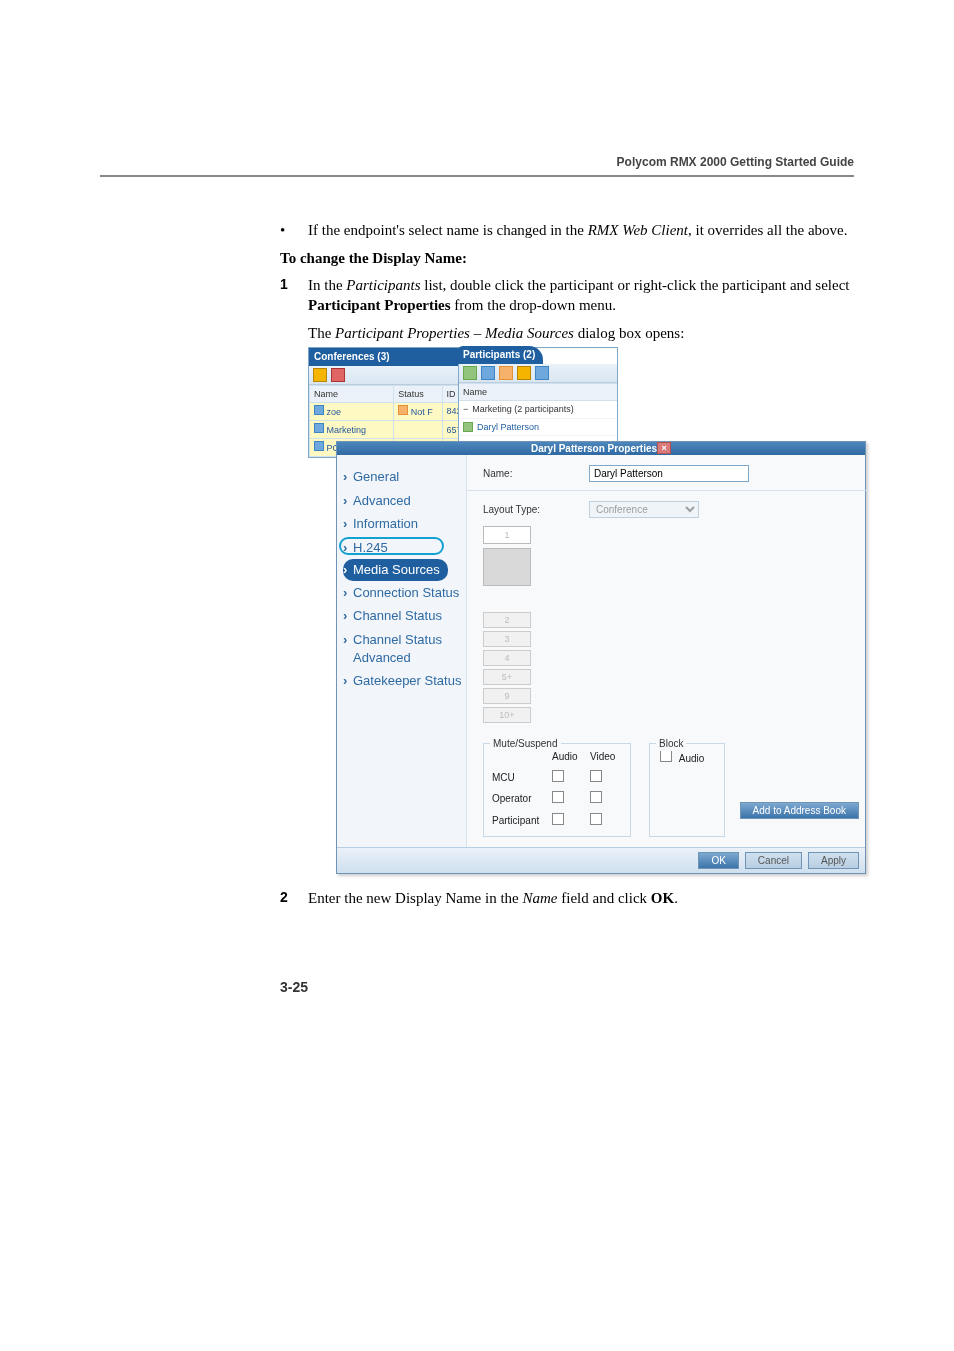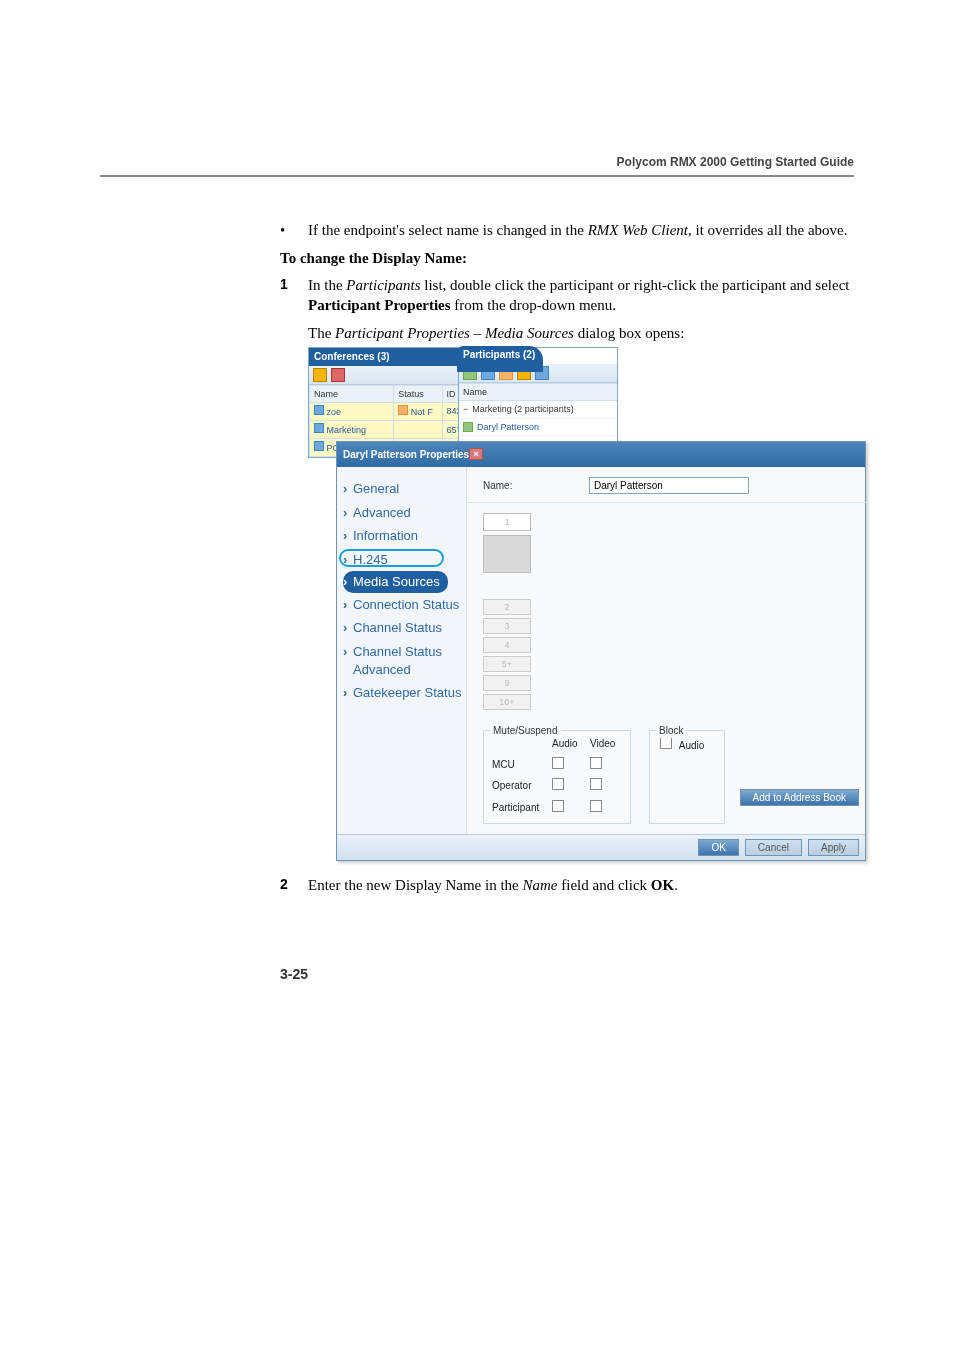--- a/index.html
+++ b/index.html
@@ -144,21 +144,21 @@
     background: #fff;
   }
   .parts-tab {
     position: absolute;
     top: -2px;
     left: -2px;
     background: #1f5f9f;
     color: #fff;
     font-weight: bold;
     font-size: 10px;
-    padding: 2px 8px 10px 6px;
+    padding: 2px 8px 2px 6px;
     border-top-left-radius: 6px;
     border-top-right-radius: 14px;
   }
   .parts-inner {
     padding-top: 16px;
   }
   .parts-list {
     border-top: 1px solid #cfe0ef;
   }
   .parts-list .row {
@@ -206,23 +206,23 @@
     width: 530px;
     border: 1px solid #6f94b6;
     background: #f7f9fb;
     box-shadow: 2px 2px 3px rgba(0,0,0,.2);
   }
   .dialog-title {
     background: linear-gradient(#4d86bb,#2f6aa3);
     color: #fff;
     font-size: 10px;
     font-weight: bold;
-    padding: 6px 6px;
-    display: flex;
-    justify-content: flex-start;
+    padding: 0 6px;
+    display: flex;
+    justify-content: center;
     align-items: center;
   }
   .dlg-close {
     width: 14px; height: 12px;
     background: #d97a7a;
     border: 1px solid #b35050;
     color:#fff;
     text-align:center;
     font-size:9px;
     line-height:10px;
@@ -510,20 +510,26 @@
             <div class="nav-item">Channel Status Advanced</div>
             <div class="nav-item">Gatekeeper Status</div>
             <div class="callout-mediasrc"></div>
           </div>
           <div class="main-col">
             <div class="form-row">
               <label>Name:</label>
               <input class="txt-input" value="Daryl Patterson" style="">
             </div>
             <hr class="hr">
+            <div class="form-row">
+              <label>Layout Type:</label>
+              <select class="sel-input" disabled="">
+                <option>Conference</option>
+              </select>
+            </div>
 
             <div>
               <div class="layout-slot-one">1</div>
               <div class="layout-box"></div>
               <div class="slot-stack">
                 <div class="slot">2</div>
                 <div class="slot">3</div>
                 <div class="slot">4</div>
                 <div class="slot">5+</div>
                 <div class="slot">9</div>

